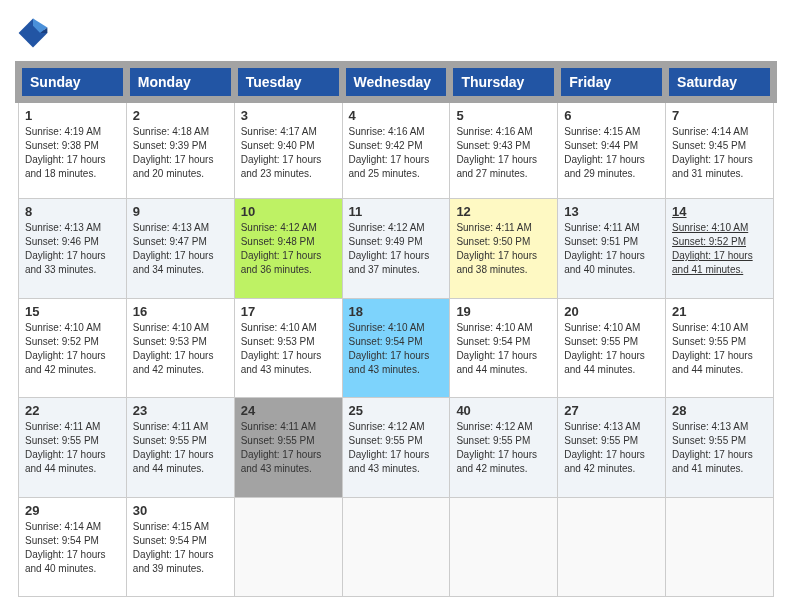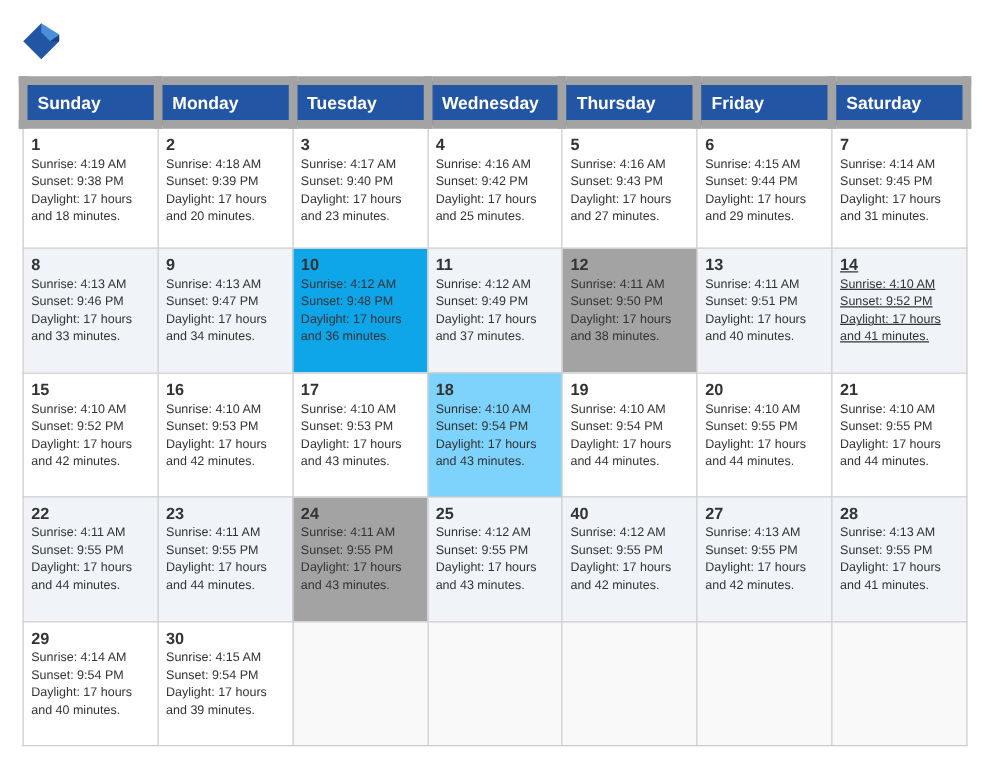--- a/index.html
+++ b/index.html
@@ -169,29 +169,29 @@
         </tr>
         <tr>
           <td style="background: rgb(240, 244, 248);">
             <span class="day-number">8</span>
             <div class="day-info">Sunrise: 4:13 AM<br>Sunset: 9:46 PM<br>Daylight: 17 hours and 33 minutes.</div>
           </td>
           <td style="background: rgb(240, 244, 248);">
             <span class="day-number">9</span>
             <div class="day-info">Sunrise: 4:13 AM<br>Sunset: 9:47 PM<br>Daylight: 17 hours and 34 minutes.</div>
           </td>
-          <td style="background: #0ea5e9; margin-left: 15px;">
+          <td style="background: #bef264; margin-left: 15px;">
             <span class="day-number">10</span>
             <div class="day-info">Sunrise: 4:12 AM<br>Sunset: 9:48 PM<br>Daylight: 17 hours and 36 minutes.</div>
           </td>
           <td style="background: rgb(240, 244, 248);">
             <span class="day-number">11</span>
             <div class="day-info">Sunrise: 4:12 AM<br>Sunset: 9:49 PM<br>Daylight: 17 hours and 37 minutes.</div>
           </td>
-          <td style="background: #a3a3a3;">
+          <td style="background: #fef9c3;">
             <span class="day-number">12</span>
             <div class="day-info">Sunrise: 4:11 AM<br>Sunset: 9:50 PM<br>Daylight: 17 hours and 38 minutes.</div>
           </td>
           <td style="background: rgb(240, 244, 248);">
             <span class="day-number">13</span>
             <div class="day-info">Sunrise: 4:11 AM<br>Sunset: 9:51 PM<br>Daylight: 17 hours and 40 minutes.</div>
           </td>
           <td style="background: rgb(240, 244, 248); text-decoration: underline;">
             <span class="day-number">14</span>
             <div class="day-info">Sunrise: 4:10 AM<br>Sunset: 9:52 PM<br>Daylight: 17 hours and 41 minutes.</div>

